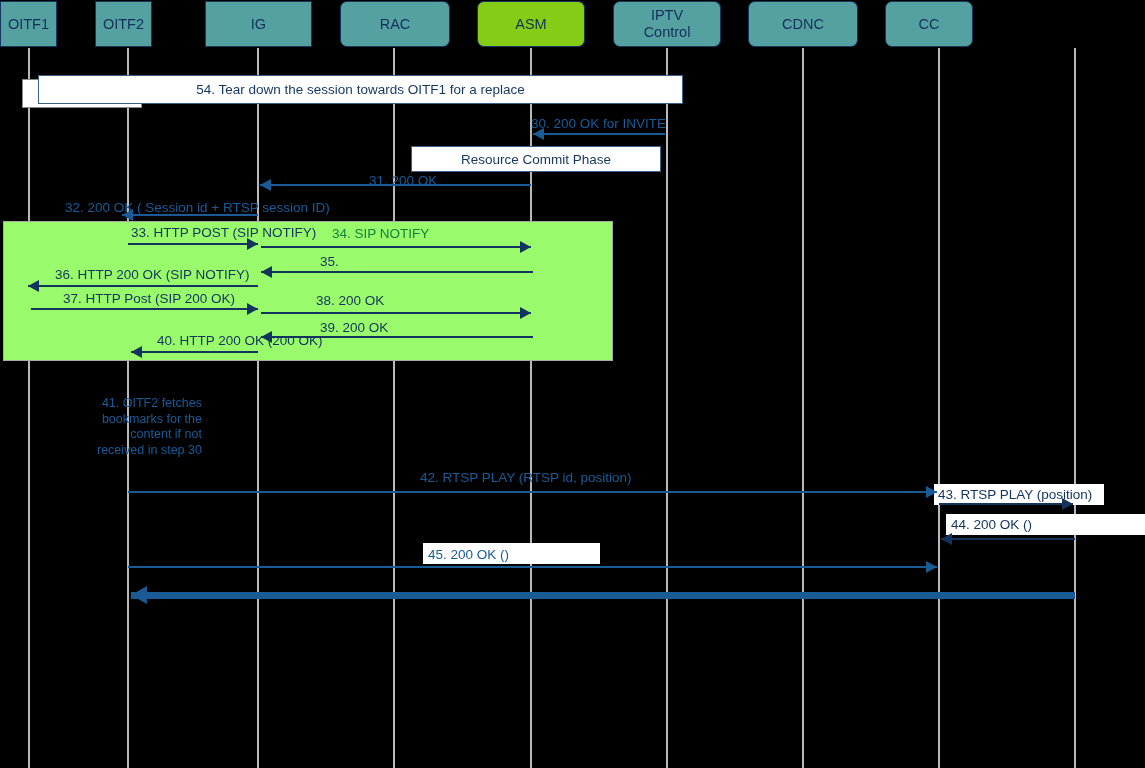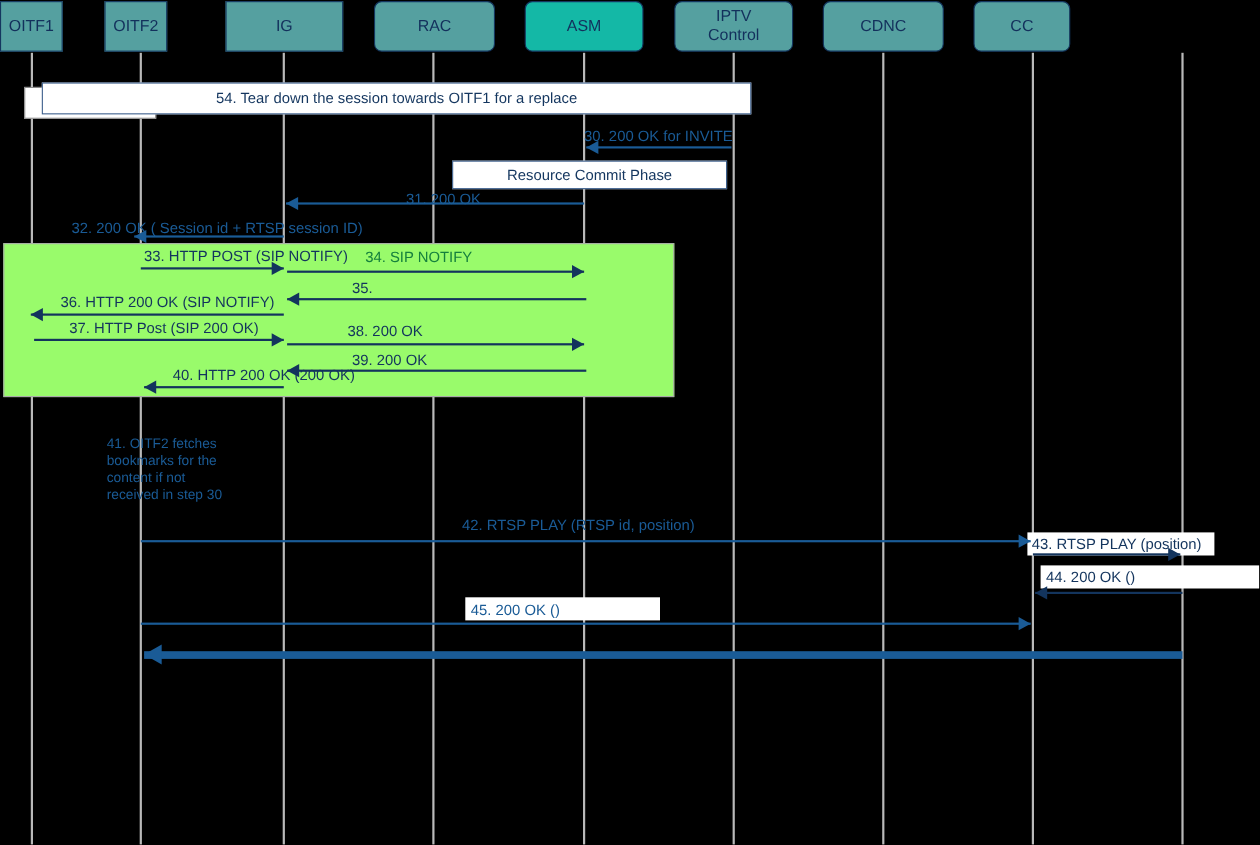--- a/index.html
+++ b/index.html
@@ -126,21 +126,21 @@
     <div class="lifeline" style="left: 530px; background: rgb(185, 185, 185);"></div>
     <div class="lifeline" style="left: 666px; background: rgb(185, 185, 185);"></div>
     <div class="lifeline" style="left: 802px; background: rgb(185, 185, 185);"></div>
     <div class="lifeline" style="left: 938px; background: rgb(185, 185, 185);"></div>
     <div class="lifeline" style="left: 1074px; background: rgb(185, 185, 185);"></div>
     <div class="greenbox" style="left: 3px; top: 221px; width: 610px; height: 140px; background: rgb(153, 251, 107);"></div>
     <div class="actor sq" style="left: 0px; width: 57px; background: rgb(85, 160, 160); color: rgb(19, 48, 92);">OITF1</div>
     <div class="actor sq" style="left: 95px; width: 57px; background: rgb(85, 160, 160); color: rgb(19, 48, 92);">OITF2</div>
     <div class="actor sq" style="left: 205px; width: 107px; background: rgb(85, 160, 160); color: rgb(19, 48, 92);">IG</div>
     <div class="actor" style="left: 340px; width: 110px; background: rgb(85, 160, 160); color: rgb(19, 48, 92);">RAC</div>
-    <div class="actor" style="left: 477px; width: 108px; background: #14b8a6; color: rgb(19, 48, 92);">ASM</div>
+    <div class="actor" style="left: 477px; width: 108px; background: #84cc16; color: rgb(19, 48, 92);">ASM</div>
     <div class="actor" style="left: 613px; width: 108px; background: rgb(85, 160, 160); color: rgb(19, 48, 92);">IPTV
 Control</div>
     <div class="actor" style="left: 748px; width: 110px; background: rgb(85, 160, 160); color: rgb(19, 48, 92);">CDNC</div>
     <div class="actor" style="left: 885px; width: 88px; background: rgb(85, 160, 160); color: rgb(19, 48, 92);">CC</div>
     <div class="shadowbox" style="left: 22px; top: 79px; width: 120px; height: 29px;"></div>
     <div class="notebox" style="left: 38px; top: 75px; width: 645px; height: 29px;">54. Tear down the session towards OITF1 for a replace</div>
     <div class="notebox" style="left: 411px; top: 130px; width: 250px; height: 26px; margin-top: 16px;">Resource Commit Phase</div>
     <div class="labelbg" style="left: 934px; top: 484px; width: 170px; height: 21px;"></div>
     <div class="labelbg" style="left: 946px; top: 514px; width: 199px; height: 21px;"></div>
     <div class="labelbg" style="left: 423px; top: 543px; width: 177px; height: 21px;"></div>
@@ -184,17 +184,17 @@
     <div class="arrow-head right" style="top: 498px; left: 1062px; border-left-color: rgb(19, 52, 93);"></div>
     <div class="msglabel dark" style="left: 938px; top: 487px; color: rgb(19, 52, 93);">43. RTSP PLAY (position)</div>
     <div class="arrow-line" style="left: 941px; width: 134px; top: 538px; border-top-color: rgb(19, 52, 93);"></div>
     <div class="arrow-head left" style="top: 533px; left: 941px; border-right-color: rgb(19, 52, 93);"></div>
     <div class="msglabel dark" style="left: 951px; top: 517px; color: rgb(19, 52, 93);">44. 200 OK ()</div>
     <div class="arrow-line" style="left: 128px; width: 809px; top: 566px; border-top-color: rgb(26, 91, 150);"></div>
     <div class="arrow-head right" style="top: 561px; left: 926px; border-left-color: rgb(26, 91, 150);"></div>
     <div class="msglabel blue" style="left: 428px; top: 547px; color: rgb(26, 91, 150);">45. 200 OK ()</div>
     <div class="arrow-line thick" style="left: 131px; width: 944px; top: 592px; border-top-color: rgb(26, 91, 150);"></div>
     <div class="arrow-head left thick" style="top: 586px; left: 131px; border-right-color: rgb(26, 91, 150);"></div>
-    <div class="notetext" style="left: 97px; top: 396px;">41. OITF2 fetches
+    <div class="notetext" style="left: 97px; top: 396px; text-align: right;">41. OITF2 fetches
 bookmarks for the
 content if not
 received in step 30</div>
   </div>
 
 </body></html>

